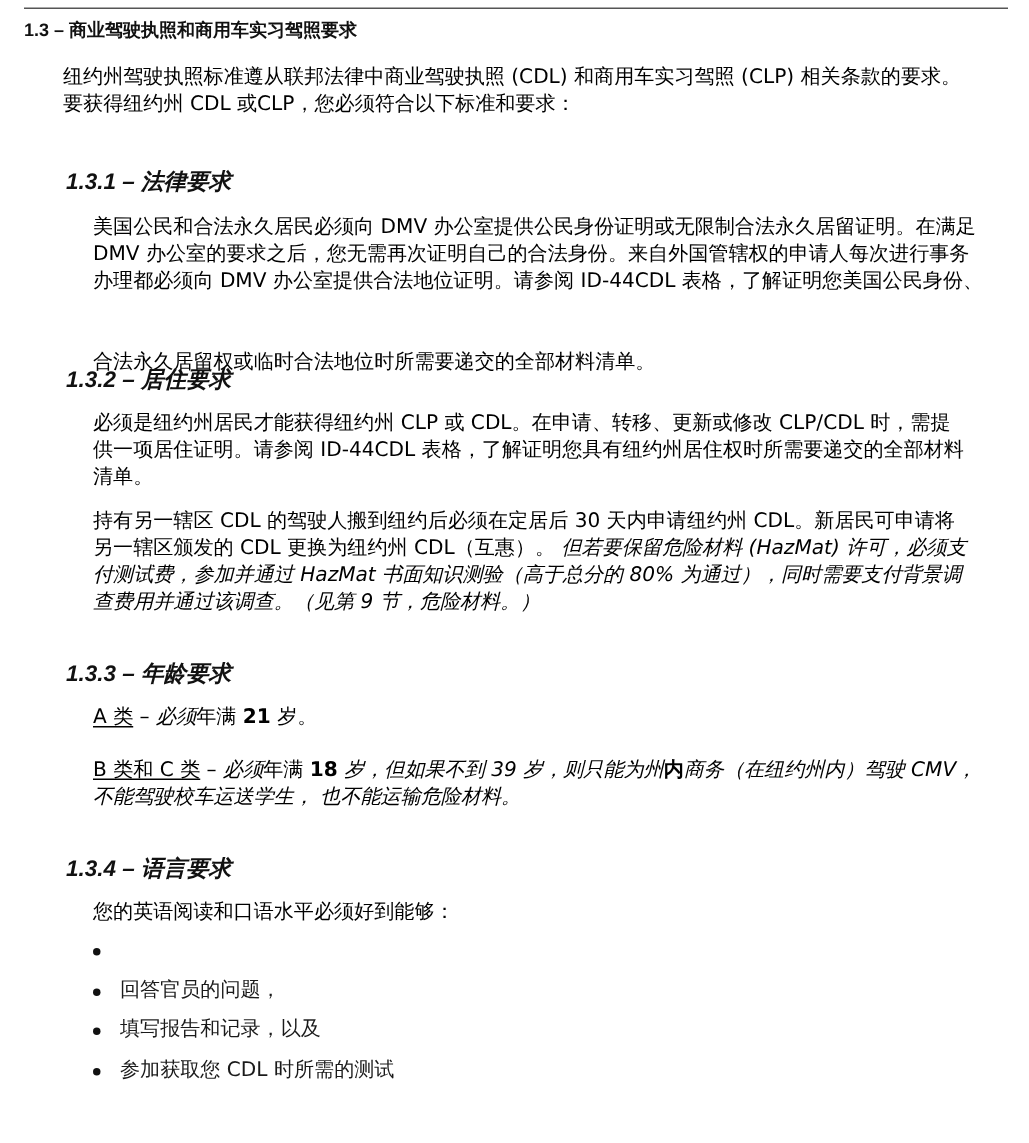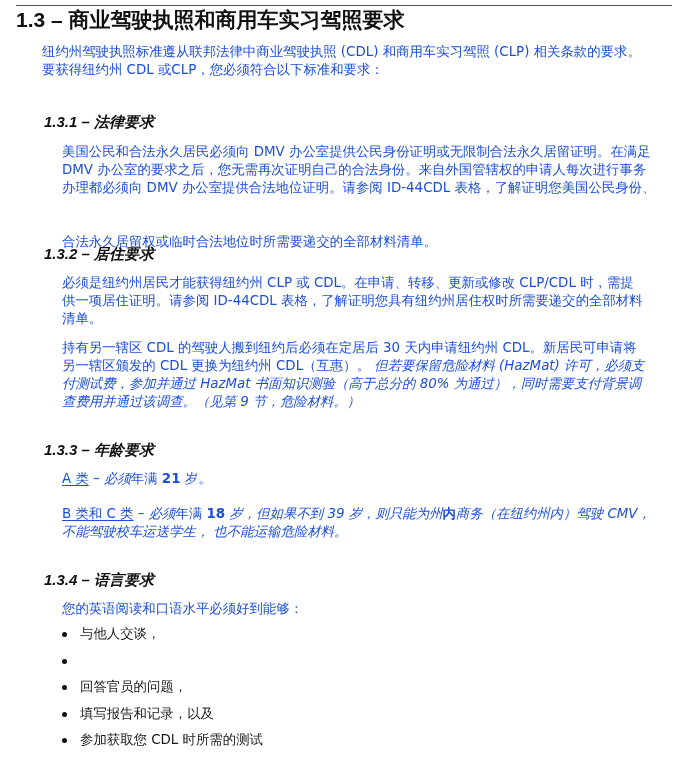--- a/index.html
+++ b/index.html
@@ -8,26 +8,26 @@
     font-family: "DejaVu Sans", "Liberation Sans", sans-serif;
     color: #111111;
   }
   .top-rule {
     position: absolute; left: 16px; top: 5px; width: 656px; height: 0;
     border-top: 1.5px solid #555555;
   }
   .h1 {
     position: absolute; left: 16px; top: 9px;
     font-family: "Liberation Sans", sans-serif;
-    font-weight: bold; font-size: 21px; line-height: 22px; color: #111;
+    font-weight: bold; font-size: 12px; line-height: 22px; color: #111;
     margin: 0; white-space: nowrap;
   }
   .p {
     position: absolute; margin: 0; font-size: 13.4px; line-height: 18.3px;
-    color: #1d4ed8; white-space: nowrap;
+    color: #000000; white-space: nowrap;
   }
   .h2 {
     position: absolute; left: 44px; margin: 0;
     font-family: "Liberation Sans", sans-serif;
     font-weight: bold; font-style: italic; font-size: 15px; line-height: 20px; color: #111;
     white-space: nowrap;
   }
   .it { font-style: italic; }
   .b { font-weight: bold; font-style: normal; }
   .bi { font-weight: bold; }
@@ -76,18 +76,17 @@
 </p>
 <p class="p" style="left:62px; top:505px;">
   <span class="u">B 类和 C 类</span><span> – </span><span class="it">必须</span><span>年满 </span><span class="b">18</span><span class="it"> 岁，但如果不到 39 岁，则只能为州</span><span class="bi">内</span><span class="it">商务（在纽约州内）驾驶 CMV，</span>
 </p>
 <p class="p it" style="left:62px; top:523px;">不能驾驶校车运送学生， 也不能运输危险材料。</p>
 
 <h2 class="h2" style="top:570px;">1.3.4 – 语言要求</h2>
 <p class="p" style="left:62px; top:600px;">您的英语阅读和口语水平必须好到能够：</p>
 
 <ul class="bullet-list">
-  <li class="bullet-item"><span class="bullet-dot"></span><span>与他人交谈，</span></li>
   <li class="bullet-item"><span class="bullet-dot"></span></li>
   <li class="bullet-item"><span class="bullet-dot"></span><span>回答官员的问题，</span></li>
   <li class="bullet-item"><span class="bullet-dot"></span><span>填写报告和记录，以及</span></li>
   <li class="bullet-item"><span class="bullet-dot"></span><span>参加获取您 CDL 时所需的测试</span></li>
 </ul>
 
 </body></html>

